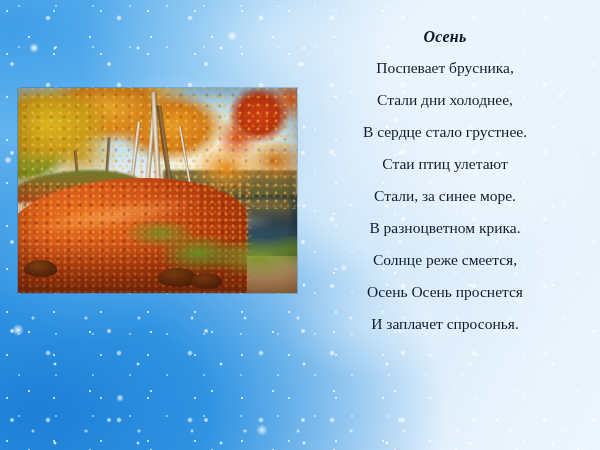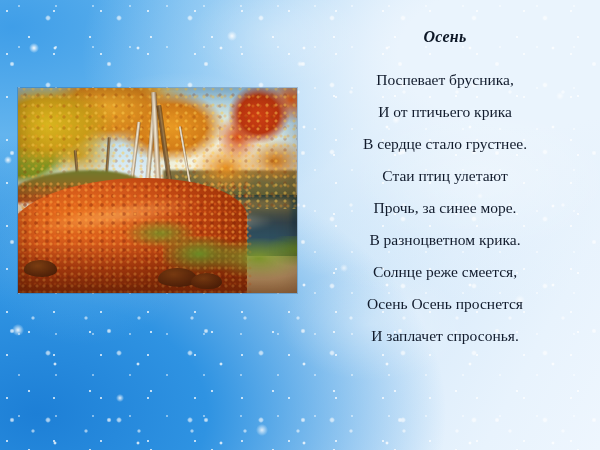--- a/index.html
+++ b/index.html
@@ -263,21 +263,21 @@
     letter-spacing: .3px;
     color: #0d1726;
   }
   .poem-line {
     font-family: "Liberation Serif", serif;
     font-size: 15.5px;
     line-height: 32px;
     white-space: nowrap;
     color: #111b2c;
   }
-  .poem-lines { margin-top: 17px; }
+  .poem-lines { margin-top: 5px; }
 </style>
 </head>
 <body>
 
 <div class="slide">
 
   <div class="bg-base"></div>
   <div class="bg-clouds"></div>
   <div class="bg-speckle"></div>
   <div class="bg-speckle2"></div>
@@ -313,24 +313,24 @@
     <div class="p-rock" style="left:62%;top:90%;width:11%;height:8%;"></div>
     <div class="p-rock" style="left:2%;top:84%;width:12%;height:8%;"></div>
     <div class="p-shadow"></div>
     <div class="p-vignette"></div>
   </div>
 
   <div class="poem">
     <div class="poem-title">Осень</div>
     <div class="poem-lines">
       <div class="poem-line">Поспевает брусника,</div>
-      <div class="poem-line">И от птичьего крика</div>
+      <div class="poem-line">Стали дни холоднее,</div>
       <div class="poem-line">В сердце стало грустнее.</div>
       <div class="poem-line">Стаи птиц улетают</div>
-      <div class="poem-line">Прочь, за синее море.</div>
+      <div class="poem-line">Стали, за синее море.</div>
       <div class="poem-line">В разноцветном крика.</div>
       <div class="poem-line">Солнце реже смеется,</div>
       <div class="poem-line">Осень Осень проснется</div>
       <div class="poem-line">И заплачет спросонья.</div>
     </div>
   </div>
 
 </div>
 
 </body></html>

